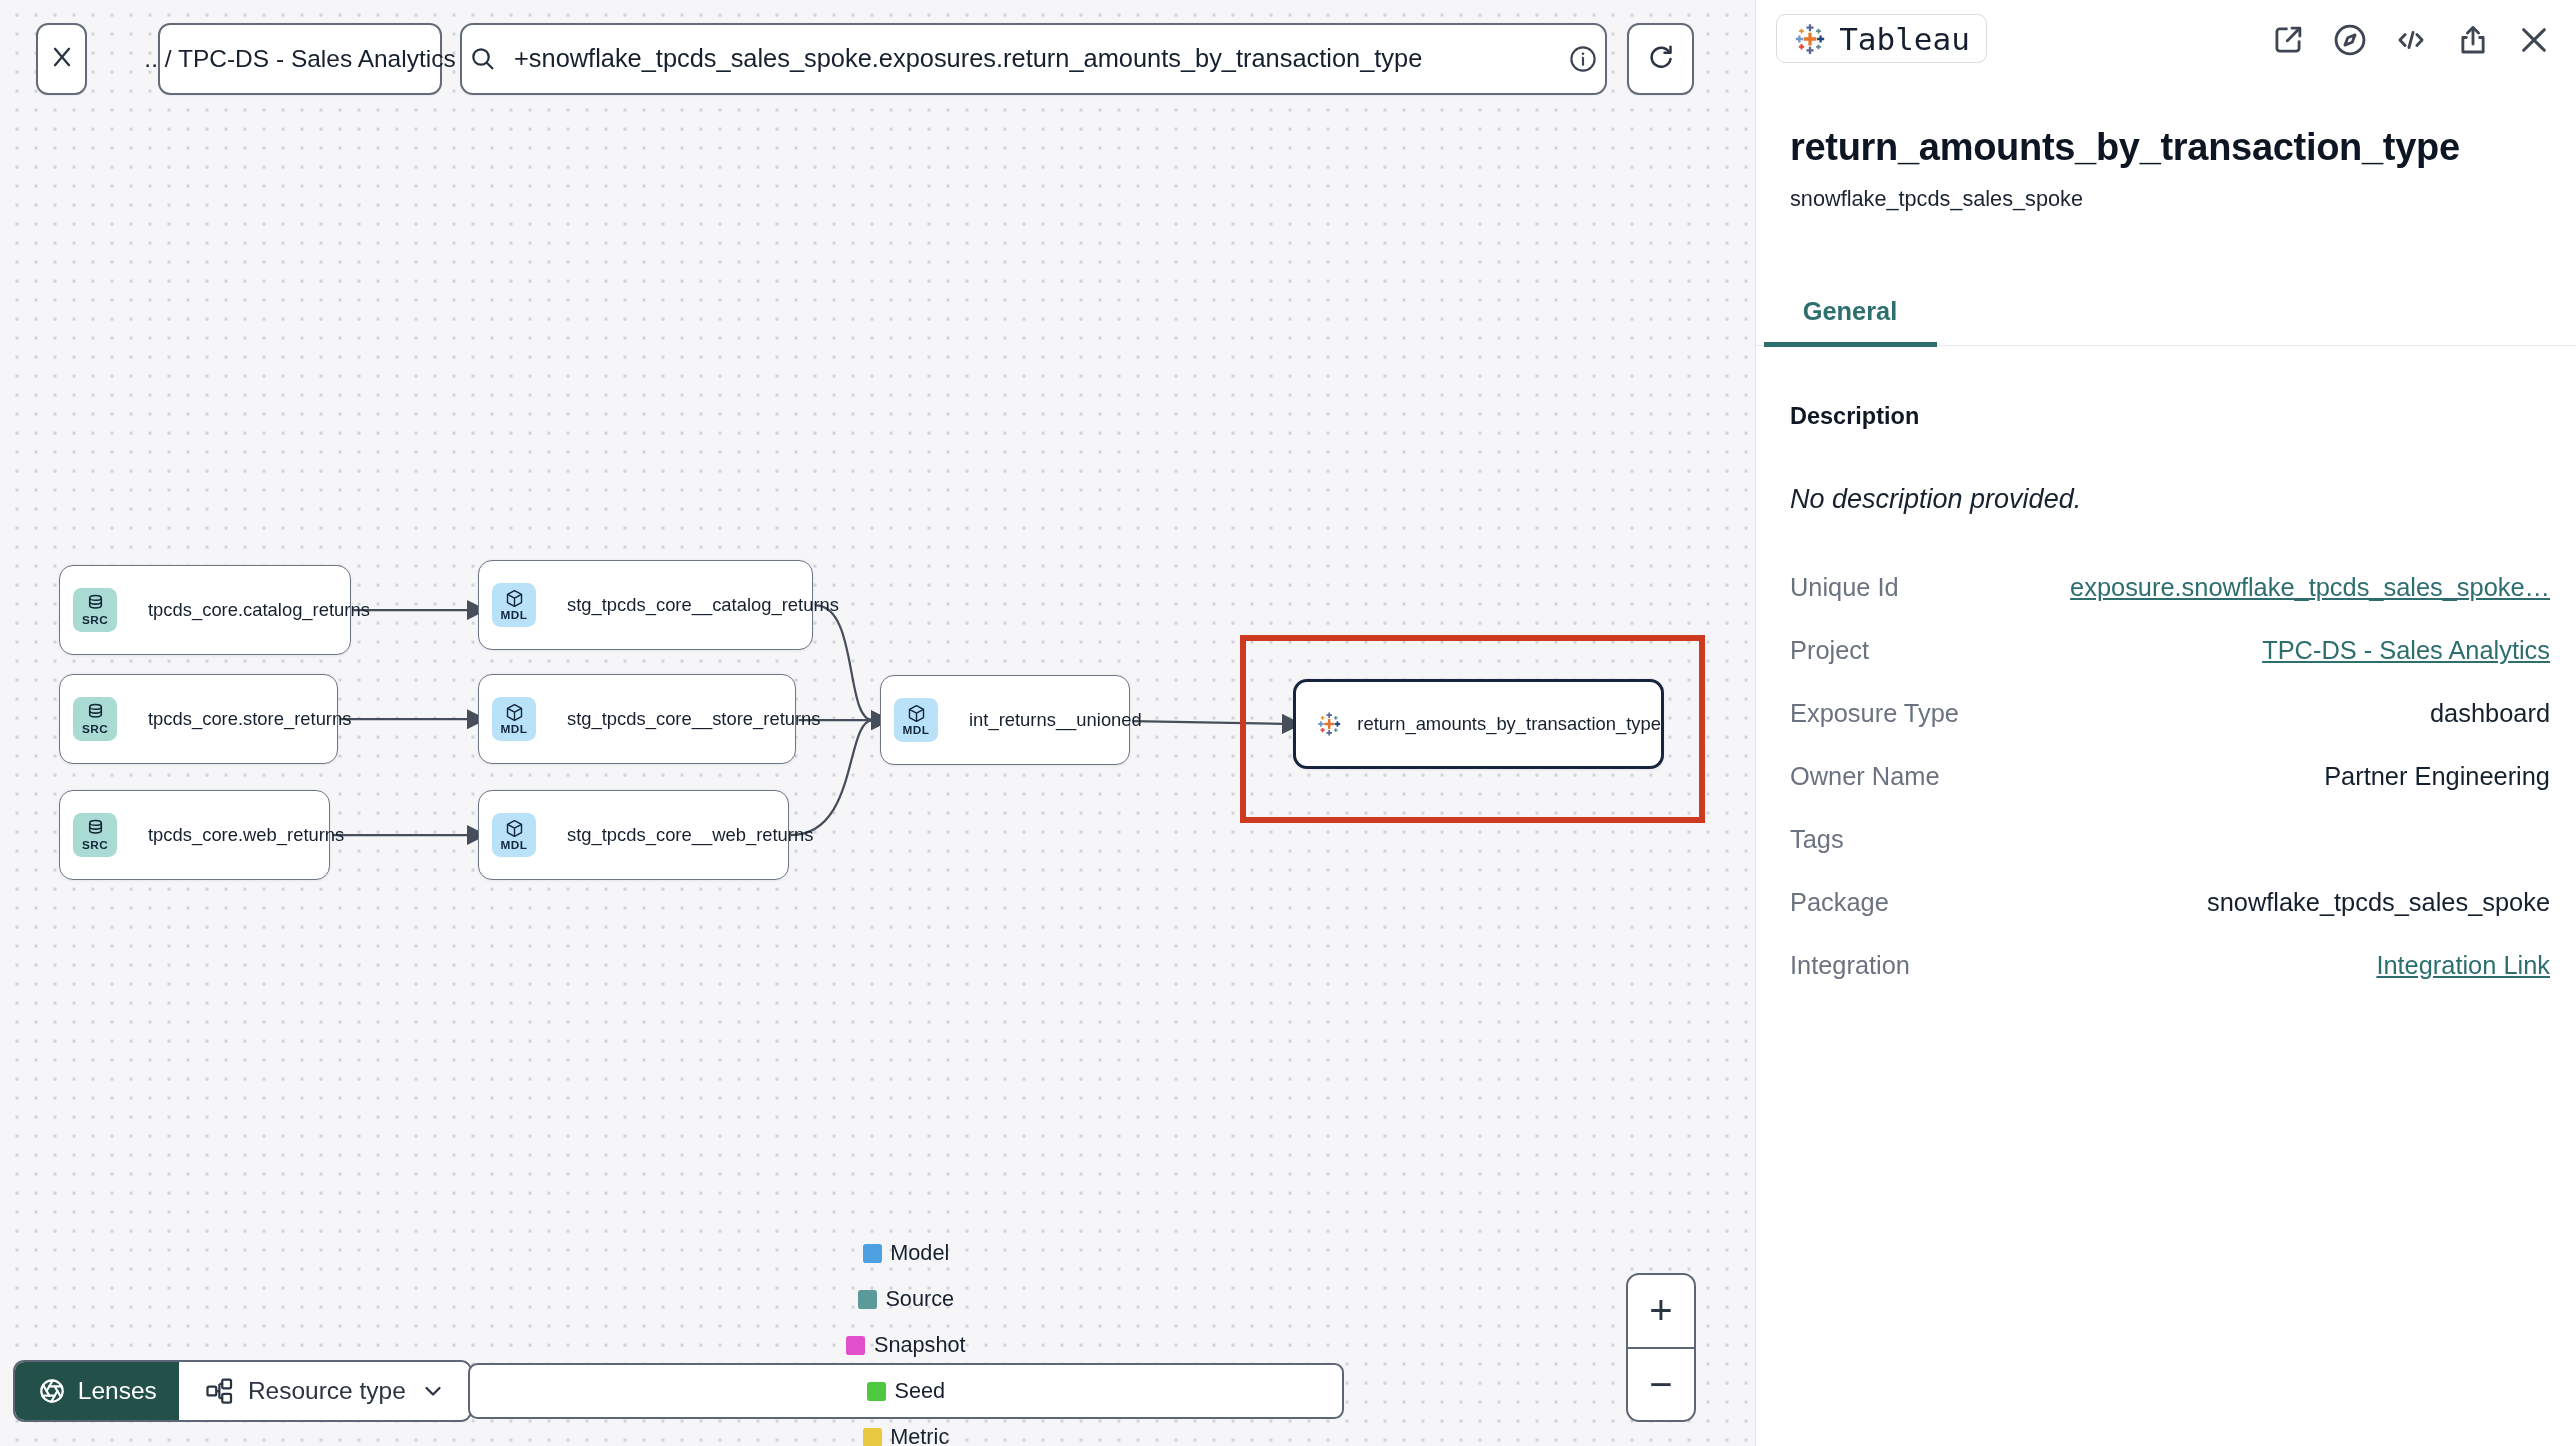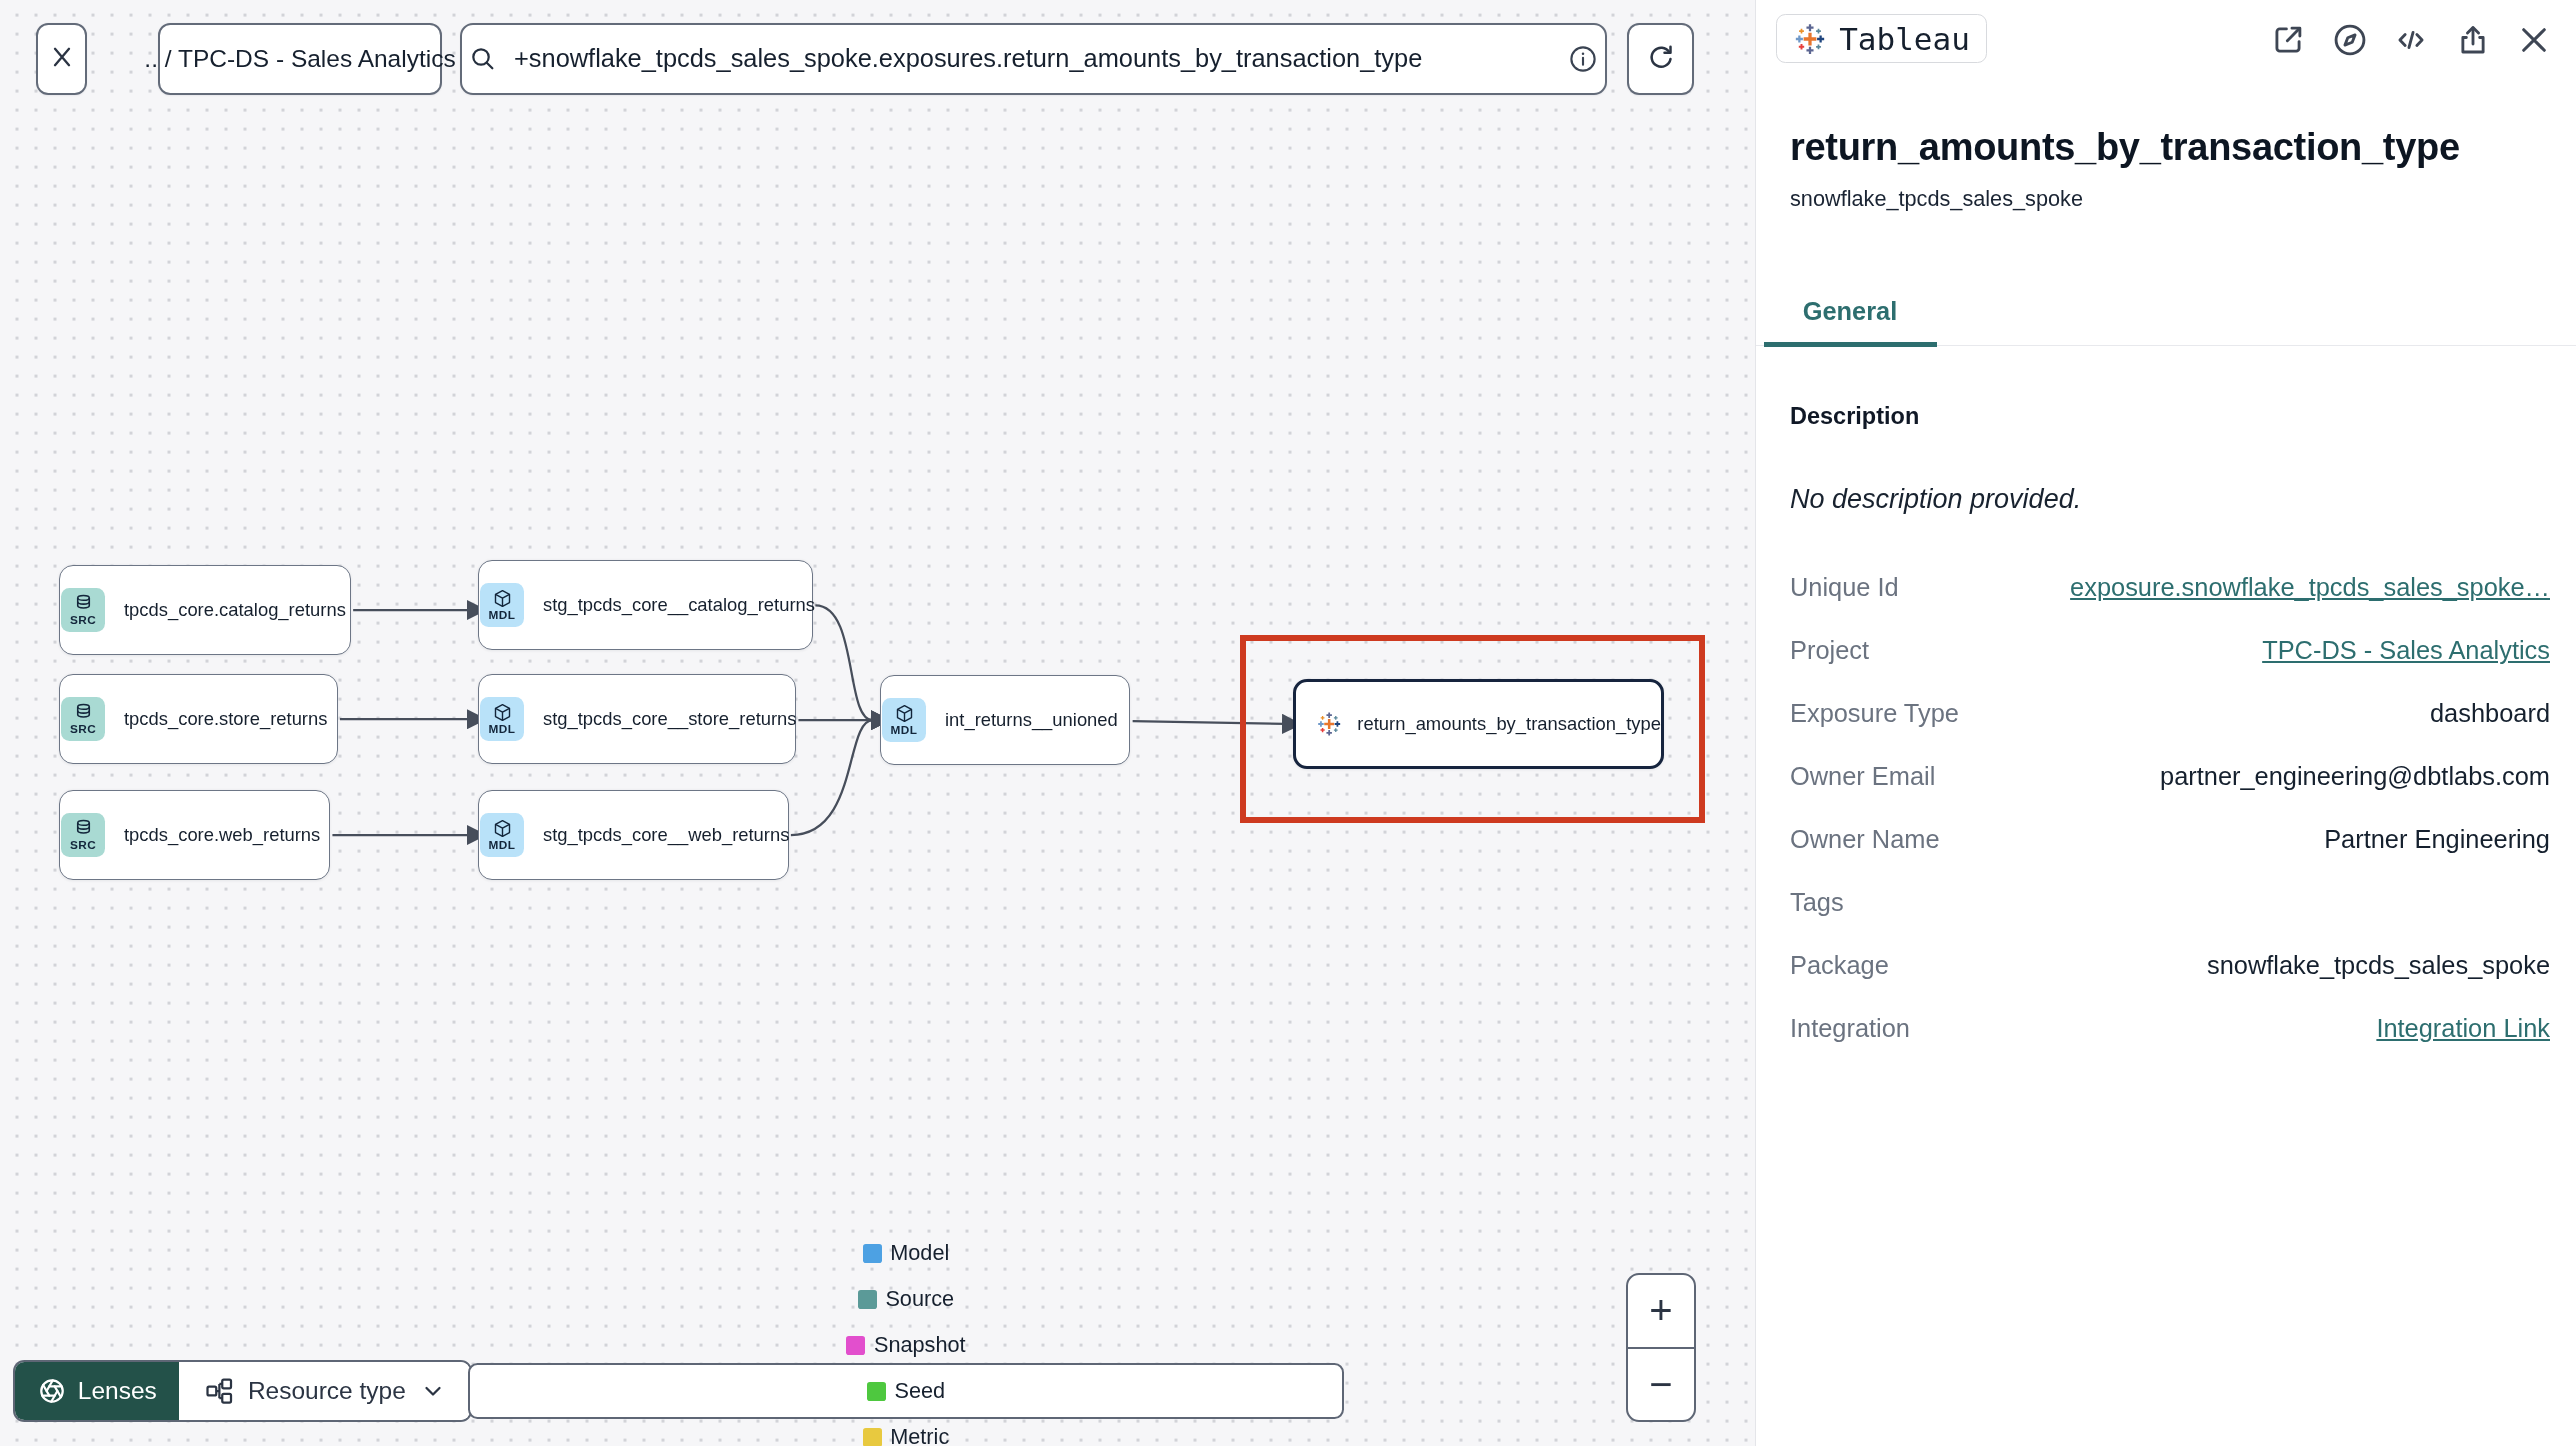--- a/index.html
+++ b/index.html
@@ -15,21 +15,21 @@
     border-radius:12.2px;display:flex;align-items:center;justify-content:center;box-sizing:border-box;
     box-shadow:0 0.9px 1.9px rgba(15,25,45,.06);cursor:pointer;}
   .tb-text{font-size:24.5px;color:#16202e;white-space:nowrap;}
   .searchbar{position:absolute;left:460px;top:22.6px;width:1147px;height:72px;background:#fff;
     border:2.4px solid #636b79;border-radius:13px;display:flex;align-items:center;gap:15px;
     padding:0 7px;box-sizing:border-box;box-shadow:0 0.9px 1.9px rgba(15,25,45,.06);}
   .searchbar input{border:none;outline:none;background:transparent;flex:1;
     font-family:"Liberation Sans",sans-serif;font-size:25.4px;color:#16202e;}
 
   .node{position:absolute;background:#fff;border:1.9px solid #6d7686;border-radius:14px;
-    display:flex;align-items:center;gap:19px;padding-left:1px;box-sizing:border-box;
+    display:flex;align-items:center;gap:31px;padding-left:13px;box-sizing:border-box;
     box-shadow:0 0.9px 2.8px rgba(15,25,45,.07);cursor:pointer;}
   .node-badge{width:44px;height:44px;border-radius:8.5px;display:flex;flex-direction:column;
     align-items:center;justify-content:center;flex:0 0 auto;color:#13263b;}
   .node-badge .bt{font-size:11.8px;font-weight:bold;letter-spacing:0.4px;line-height:1;margin-top:0.9px;}
   .badge-src{background:#a9dad3;}
   .badge-mdl{background:#b9e2f9;}
   .node-label{font-size:18.4px;color:#16202e;white-space:nowrap;}
   .node.exposure{border:3.3px solid #16243e;padding-left:20px;gap:15px;}
   .hl{position:absolute;left:1240px;top:635px;width:465px;height:188px;border:6.6px solid #ce3a20;
     box-sizing:border-box;}
@@ -367,24 +367,20 @@
           </div>
           <div class="frow">
             <span class="flabel">Project</span>
             <a class="fvalue link">TPC-DS - Sales Analytics</a>
           </div>
           <div class="frow">
             <span class="flabel">Exposure Type</span>
             <span class="fvalue">dashboard</span>
           </div>
           <div class="frow">
-            <span class="flabel">Owner Email</span>
-            <span class="fvalue">partner_engineering@dbtlabs.com</span>
-          </div>
-          <div class="frow">
             <span class="flabel">Owner Name</span>
             <span class="fvalue">Partner Engineering</span>
           </div>
           <div class="frow">
             <span class="flabel">Tags</span>
             <span class="fvalue"></span>
           </div>
           <div class="frow">
             <span class="flabel">Package</span>
             <span class="fvalue">snowflake_tpcds_sales_spoke</span>

